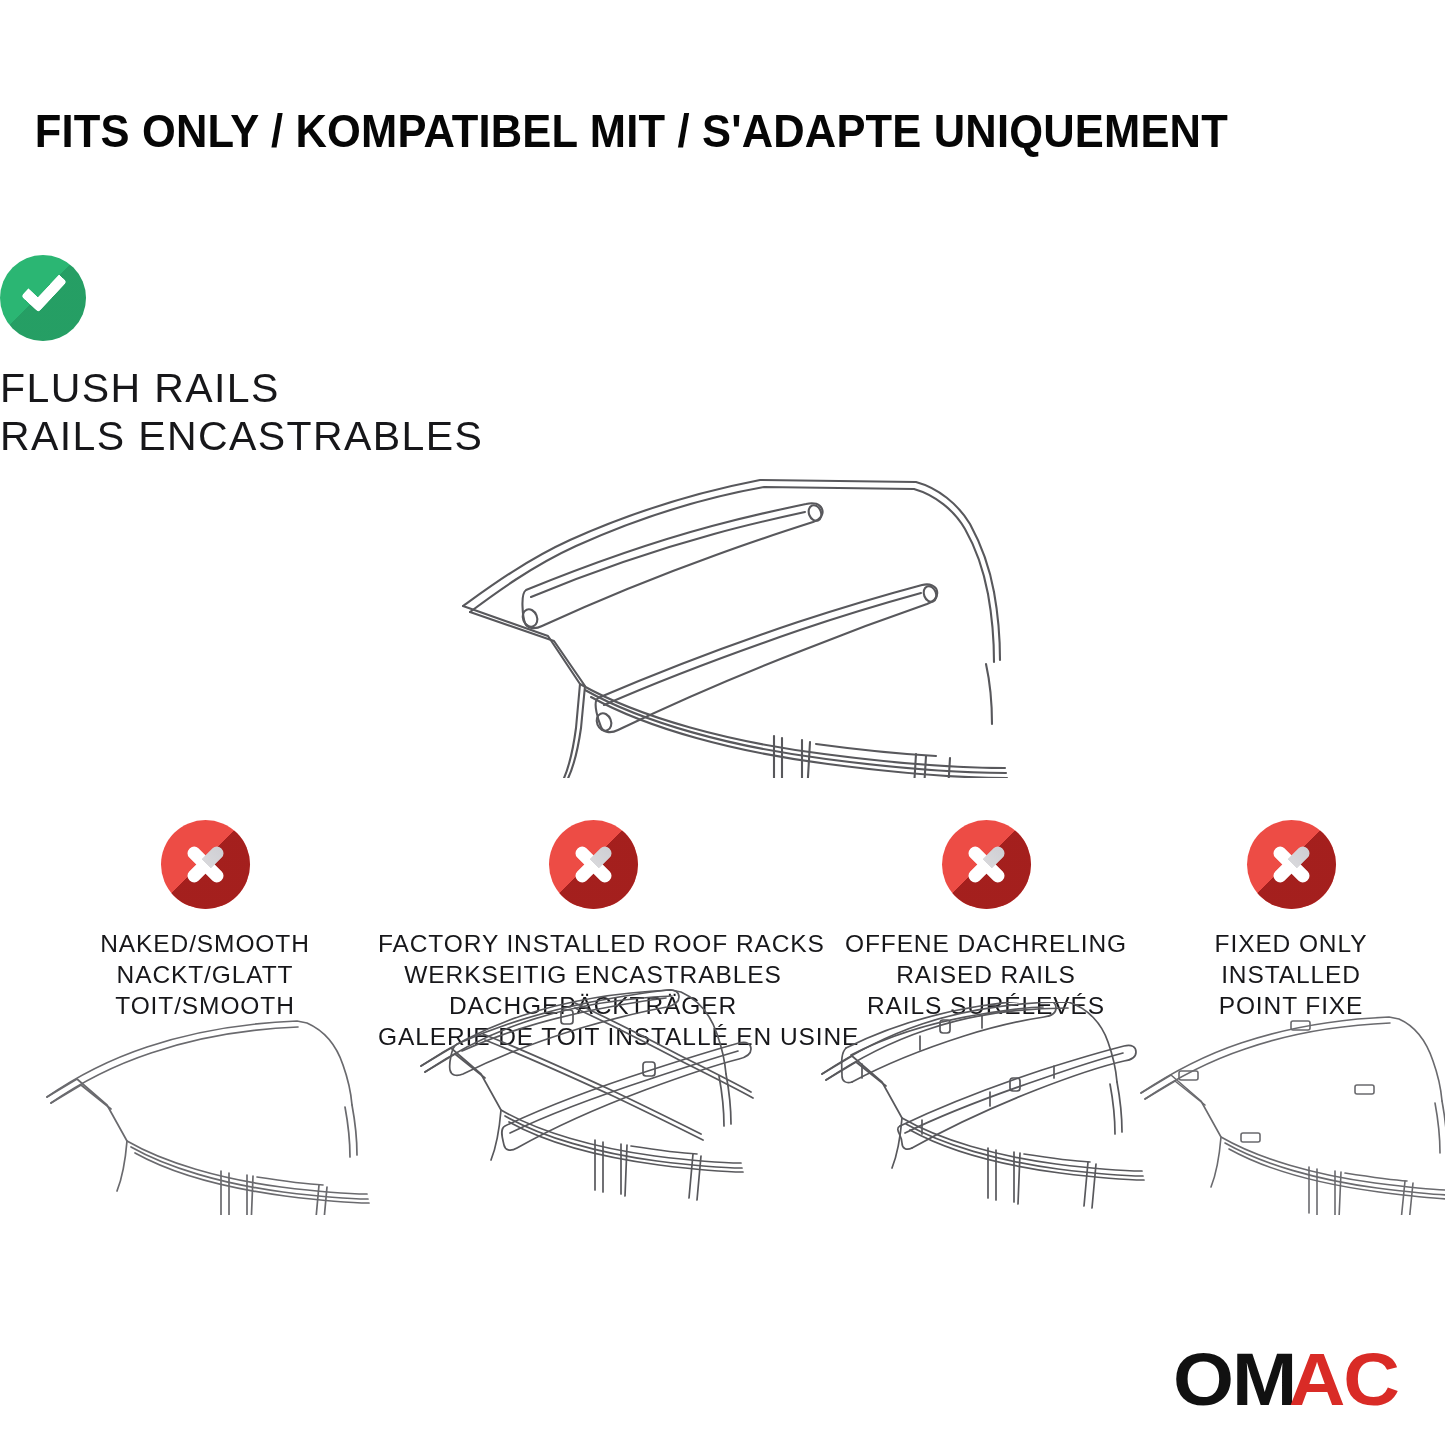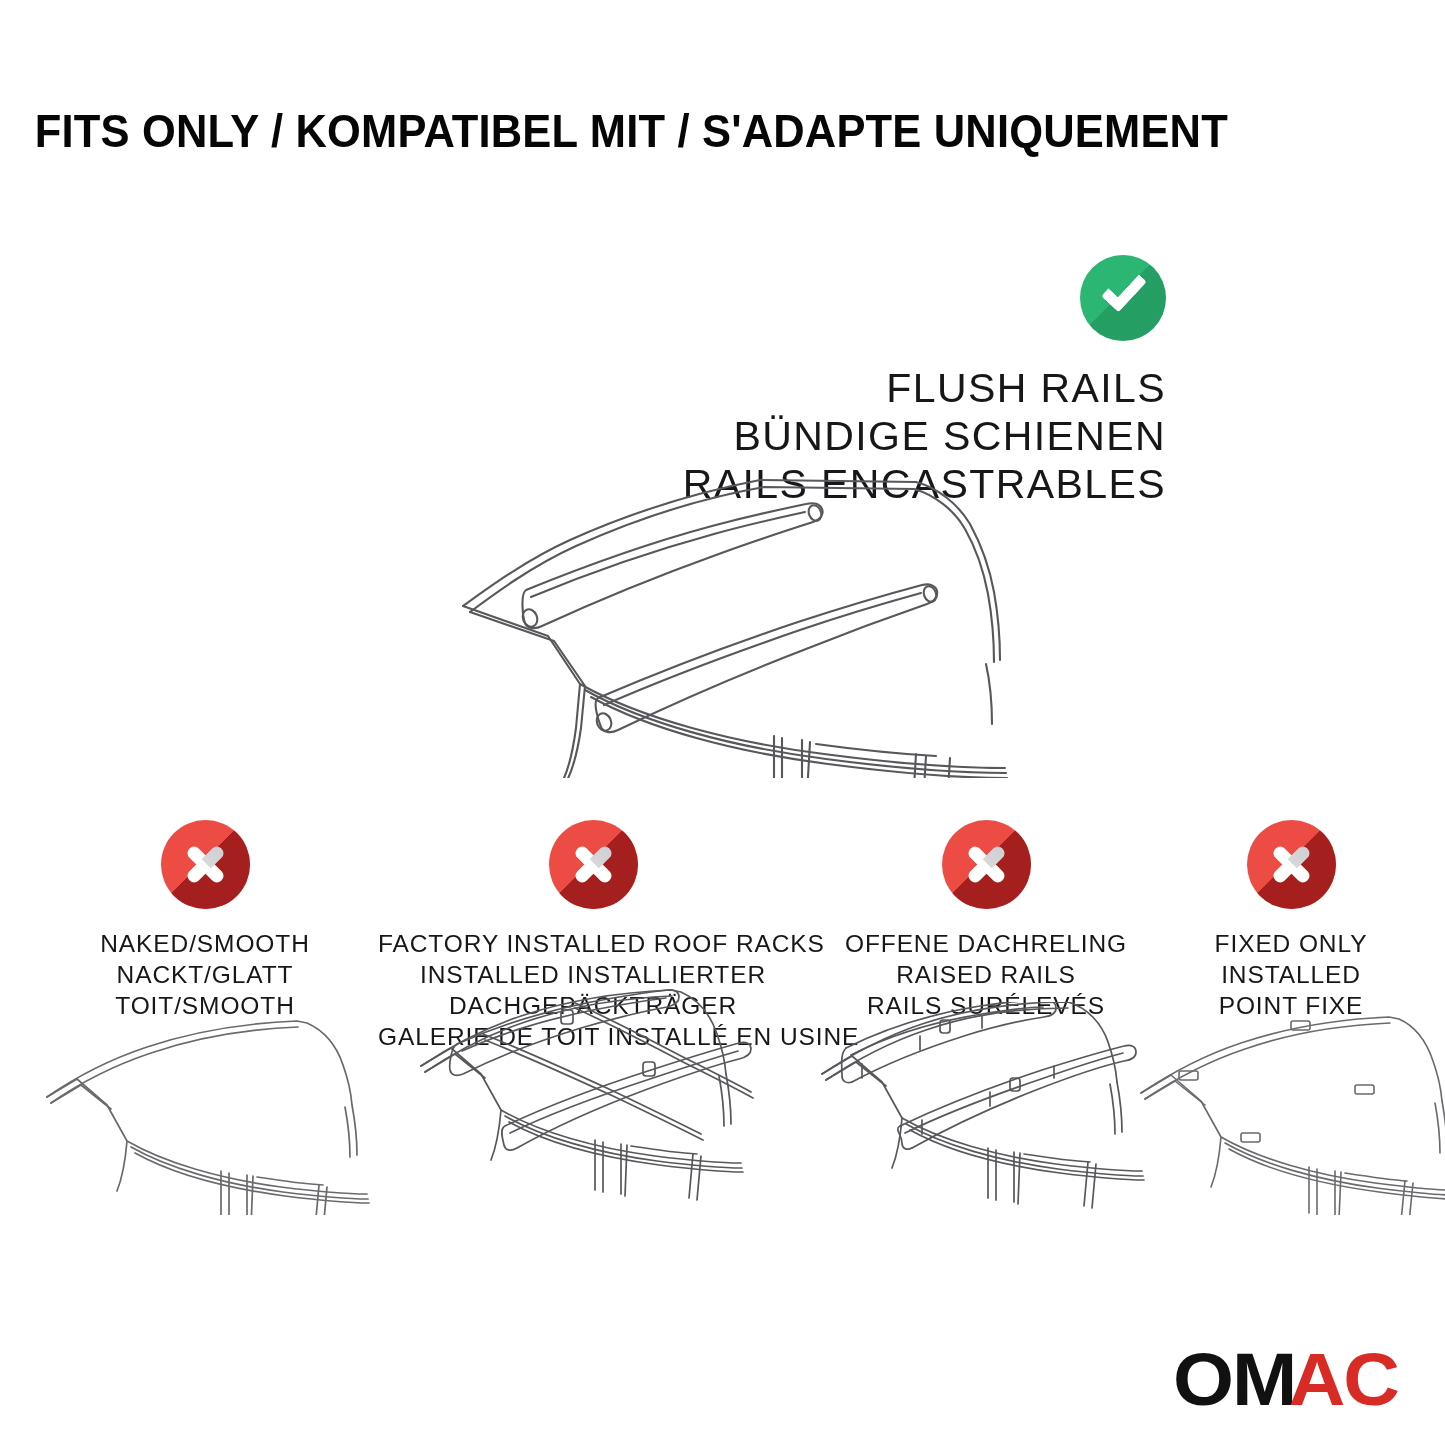--- a/index.html
+++ b/index.html
@@ -35,21 +35,21 @@
     transform-origin: center center;
     white-space: nowrap;
   }
 
   
   #hero {
     position: absolute;
     left: 0;
     top: 255px;
     width: 1166px;
-    text-align: right;
+    text-align: left;
   }
   .status-badge {
     position: relative;
     display: inline-block;
     width: 86px;
     height: 86px;
     border-radius: 50%;
     overflow: hidden;
   }
   .status-badge.ok { background: #2bb673; }
@@ -198,21 +198,20 @@
 
 <div id="hero">
 
   <div class="status-badge ok">
     <div class="badge-shadow"></div>
     <div class="check"></div>
   </div>
 
   <div class="hero-lines">
     <div class="hero-line">FLUSH RAILS</div>
-    <div class="hero-line">BÜNDIGE SCHIENEN</div>
     <div class="hero-line">RAILS ENCASTRABLES</div>
   </div>
 </div>
 
 <div id="hero-illustration">
   <svg viewBox="0 0 600 310" width="600" height="310" fill="none" stroke="#58585c" stroke-width="2.1" stroke-linecap="round" stroke-linejoin="round">
 
     <path d="M33 138 C58 120 96 92 140 72 C200 45 268 24 330 12 L486 14 C508 20 528 36 540 56
              C552 78 560 102 564 124"></path>
     <path d="M40 144 C64 126 102 98 146 78 C206 51 272 30 334 19 L484 21 C505 27 524 42 535 61
@@ -299,21 +298,21 @@
   <div class="col col-1">
     <div class="status-badge no">
       <div class="badge-shadow"></div>
       <div class="x-mark">
         <div class="x-bar b1"></div>
         <div class="x-bar b2"></div>
       </div>
     </div>
     <div class="col-lines">
       <div class="col-line">FACTORY INSTALLED ROOF RACKS</div>
-      <div class="col-line">INSTALLED INSTALLIERTER</div>
+      <div class="col-line">WERKSEITIG ENCASTRABLES</div>
       <div class="col-line">DACHGEPÄCKTRÄGER</div>
       <div class="col-line">GALERIE DE TOIT INSTALLÉ EN USINE</div>
     </div>
     <div class="col-illustration">
       <svg viewBox="0 0 360 230" width="360" height="230" fill="none" stroke="#58585c" stroke-width="1.7" stroke-linecap="round" stroke-linejoin="round">
 
         <path d="M8 78 C32 62 66 42 108 28 C156 12 210 4 258 2 L268 4
                  C286 12 298 28 304 46 C309 60 312 74 313 86"></path>
         <path d="M12 84 C36 68 70 48 112 34 C159 18 212 10 259 8"></path>
         <path d="M8 78 L38 60 L68 86 L88 122 C86 146 82 162 78 172"></path>

